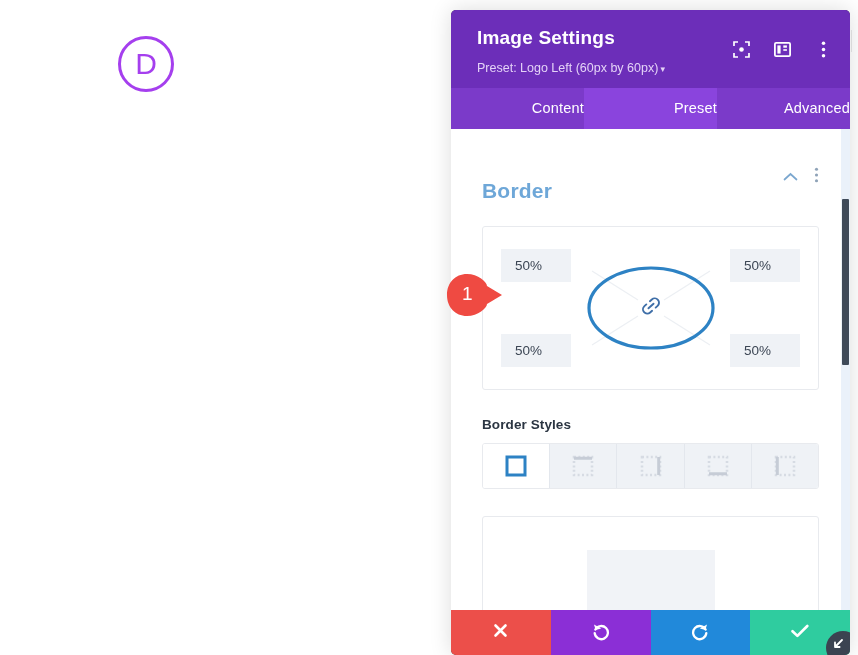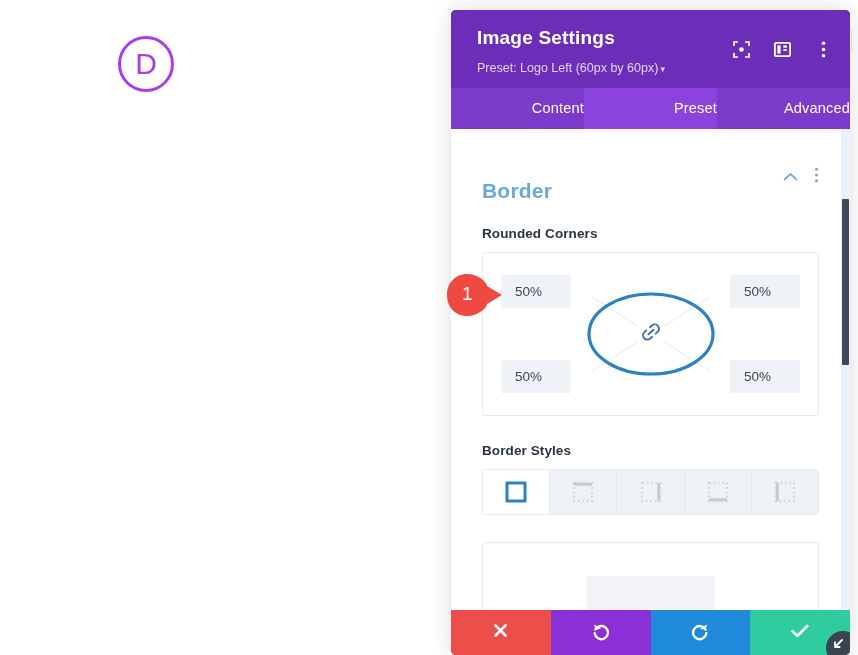--- a/index.html
+++ b/index.html
@@ -228,21 +228,20 @@
             <span>
               <svg width="5" height="16" viewBox="0 0 5 16">
                 <circle cx="2.5" cy="2.2" r="1.55" fill="#8fa3b8"></circle>
                 <circle cx="2.5" cy="8" r="1.55" fill="#8fa3b8"></circle>
                 <circle cx="2.5" cy="13.8" r="1.55" fill="#8fa3b8"></circle>
               </svg>
             </span>
           </div>
         </div>
 
-        <div class="field-label">Rounded Corners</div>
         <div class="corners-box">
 
           <div class="corner-input corner-tl">50%</div>
           <div class="corner-input corner-tr">50%</div>
           <div class="corner-input corner-bl">50%</div>
           <div class="corner-input corner-br">50%</div>
 
           <div class="corner-visual">
             <svg width="130" height="86" viewBox="0 0 130 86">
               <line x1="6" y1="6" x2="52" y2="35" stroke="#eceff3" stroke-width="1.2"></line>

